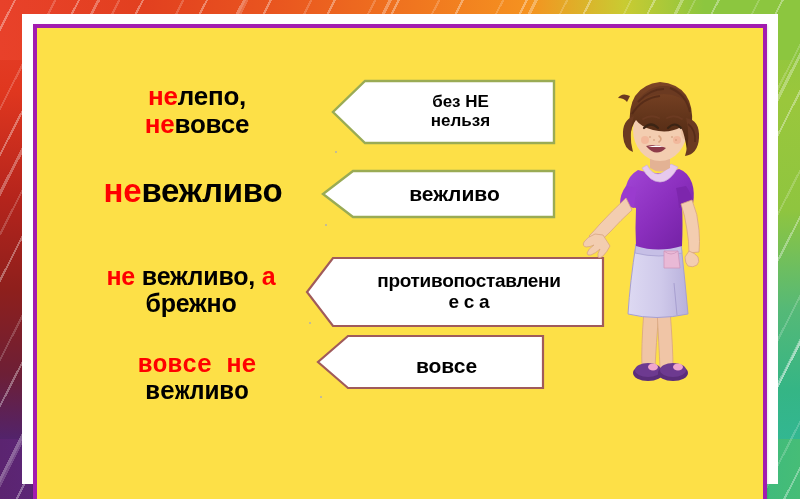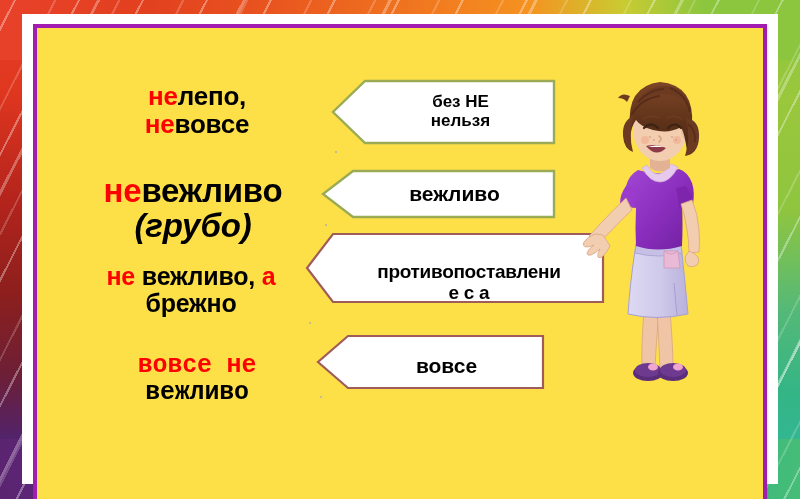--- a/index.html
+++ b/index.html
@@ -160,21 +160,21 @@
     text-align: center;
     line-height: 1.1;
   }
 
   #callout-1 { left: 294px; top: 51px;  width: 225px; height: 66px; }
   #callout-1 .label { font-size: 17px; padding-left: 34px; }
 
   #callout-2 { left: 284px; top: 141px; width: 235px; height: 50px; }
   #callout-2 .label { font-size: 21px; padding-left: 32px; }
 
-  #callout-3 { left: 268px; top: 204px; width: 300px; height: 72px; align-items: flex-end; }
+  #callout-3 { left: 268px; top: 228px; width: 300px; height: 72px; }
   #callout-3 .label { font-size: 19px; padding-left: 28px; letter-spacing: -0.3px; }
 
   #callout-4 { left: 279px; top: 306px; width: 229px; height: 56px; }
   #callout-4 .label { font-size: 21px; padding-left: 32px; margin-top: 8px; }
 
   
   .tip-dot {
     position: absolute;
     width: 2px; height: 2px;
     background: #b0b0b0;
@@ -207,21 +207,20 @@
 
   <div id="panel">
 
     <div class="term" id="term-1">
         <div><span style="color: rgb(255, 0, 0);">не</span><span style="color: rgb(0, 0, 0);">лепо,</span></div>
         <div><span style="color: rgb(255, 0, 0);">не</span><span style="color: rgb(0, 0, 0);">вовсе</span></div>
       </div>
 
     <div class="term" id="term-2">
         <div><span style="color: rgb(255, 0, 0);">не</span><span style="color: rgb(0, 0, 0);">вежливо</span></div>
-        <div><span style="color: rgb(0, 0, 0); font-style: italic;">(грубо)</span></div>
       </div>
 
     <div class="term" id="term-3">
         <div><span style="color: rgb(255, 0, 0);">не </span><span style="color: rgb(0, 0, 0); margin-top: 7px;">вежливо, </span><span style="color: rgb(255, 0, 0);">а</span></div>
         <div><span style="color: rgb(0, 0, 0);">брежно</span></div>
       </div>
 
     <div class="term" id="term-4">
         <div><span style="color: rgb(255, 0, 0);">вовсе не</span></div>
         <div><span style="color: rgb(0, 0, 0);">вежливо</span></div>

